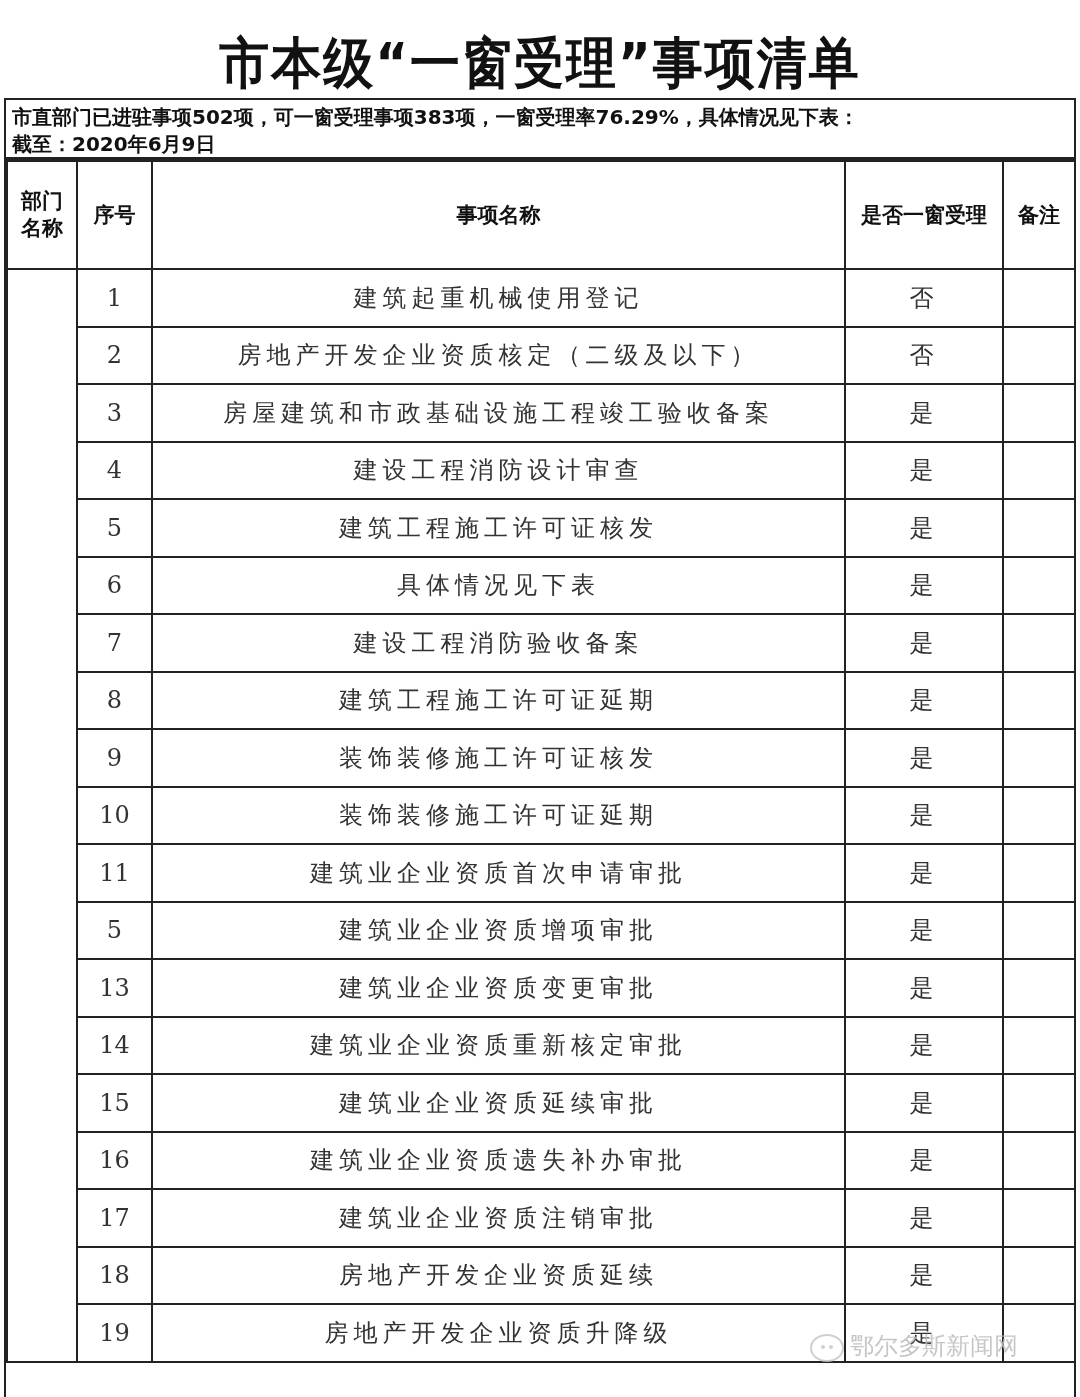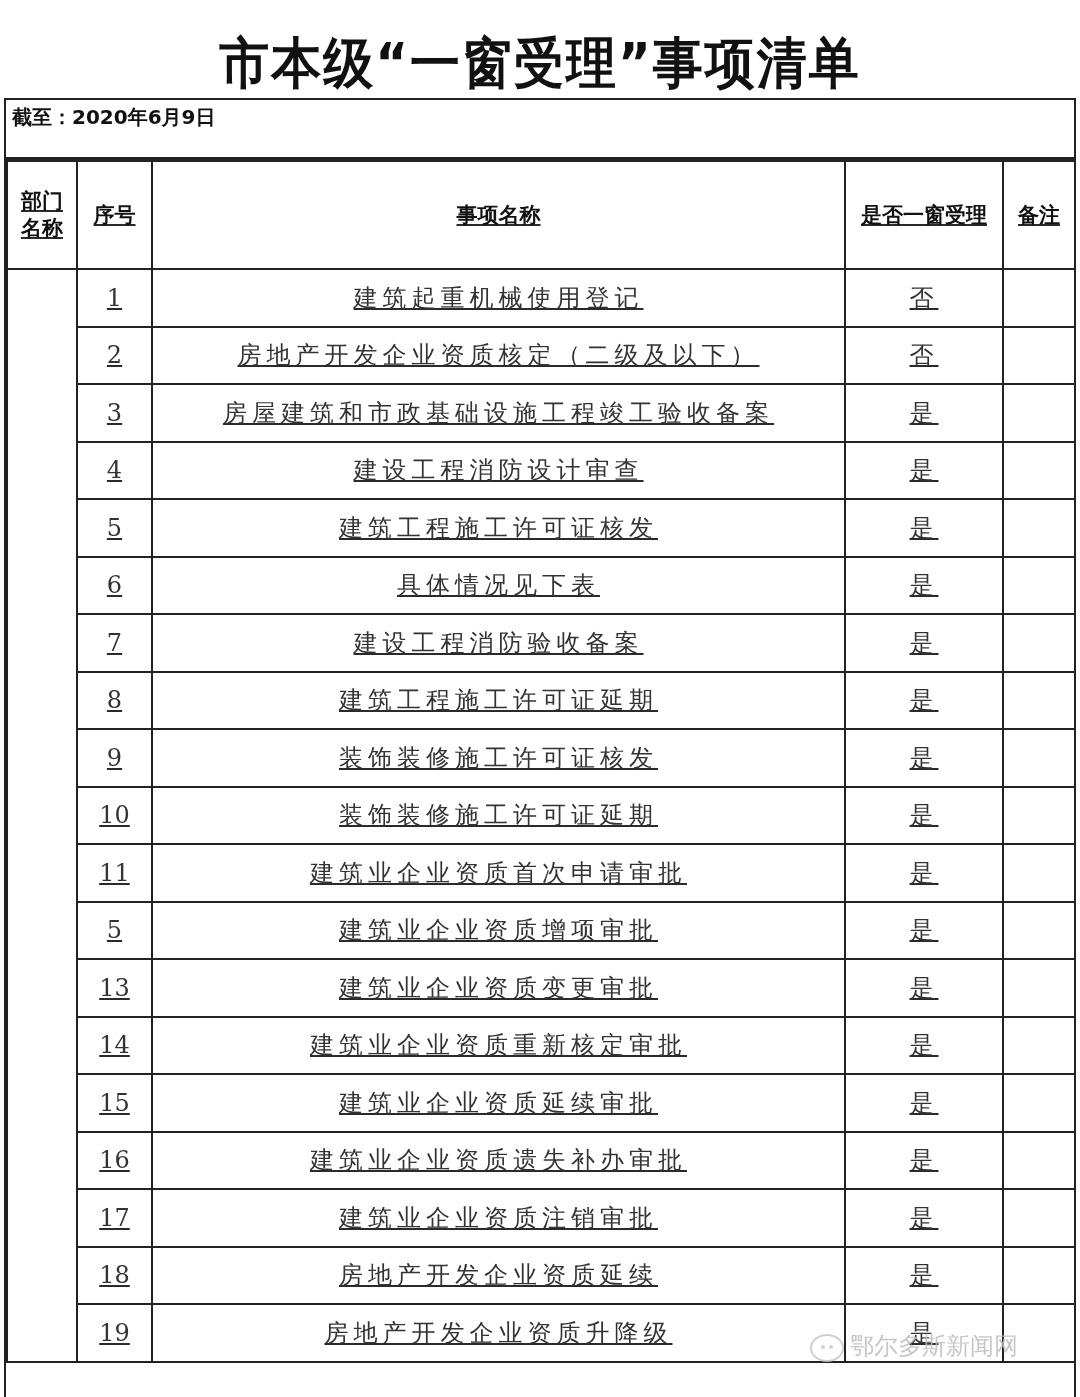--- a/index.html
+++ b/index.html
@@ -1,36 +1,37 @@
 <!DOCTYPE html>
 <html><head>
 <meta charset="utf-8">
 <style>
   html, body { margin: 0; padding: 0; background: #ffffff; }
   body { width: 1080px; height: 1397px; overflow: hidden; position: relative; font-family: "DejaVu Serif", "Liberation Serif", serif; color: #2a2a2a; }
   .title { position: absolute; left: 0; top: 30px; width: 1080px; text-align: center; font-family: "DejaVu Sans", "Liberation Sans", sans-serif; font-size: 50px; font-weight: bold; letter-spacing: 2px; color: #111; transform: scaleY(1.1); }
   .sheet { position: absolute; left: 4px; top: 98px; width: 1068px; border: 2px solid #222; border-bottom: none; height: 1310px; }
   .info { height: 60px; border-bottom: 3px solid #222; font-family: "DejaVu Sans", "Liberation Sans", sans-serif; font-size: 20px; font-weight: bold; color: #111; padding: 4px 6px 0 6px; line-height: 27px; box-sizing: border-box; }
-  table { border-collapse: collapse; width: 1068px; table-layout: fixed; text-decoration: underline; }
+  table { border-collapse: collapse; width: 1068px; table-layout: fixed; }
   td, th { border: 2px solid #222; text-align: center; vertical-align: middle; padding: 0; }
   th { height: 106px; font-family: "DejaVu Sans", "Liberation Sans", sans-serif; font-size: 21px; font-weight: bold; color: #111; line-height: 27px; }
   td { height: 55.5px; font-size: 24px; color: #333; letter-spacing: 5px; }
   td.num { letter-spacing: 0; font-size: 24px; }
   td.dept { border-top: 2px solid #222; }
   .wm { position: absolute; left: 810px; top: 1330px; display: flex; align-items: flex-end; gap: 6px; font-family: "DejaVu Sans", "Liberation Sans", sans-serif; font-size: 24px; color: #bdbdbd; opacity: 0.85; }
   .wm .ic { width: 34px; height: 28px; border: 2px solid #c8c8c8; border-radius: 50%; position: relative; box-sizing: border-box; }
   .wm .ic::after { content: ""; position: absolute; left: 9px; top: 9px; width: 4px; height: 4px; background: #c8c8c8; border-radius: 50%; box-shadow: 8px 0 0 #c8c8c8; }
 </style>
 </head>
 <body>
 
 <div class="title">市本级“一窗受理”事项清单</div>
 
 <div class="sheet">
   <div class="info">
+    <div>市直部门已进驻事项502项，可一窗受理事项383项，一窗受理率76.29%，具体情况见下表：</div>
     <div>截至：2020年6月9日</div>
   </div>
   <table>
     <colgroup>
       <col style="width:70px">
         <col style="width:75px">
         <col style="width:693px">
         <col style="width:158px">
         <col style="width:72px">
     </colgroup>

